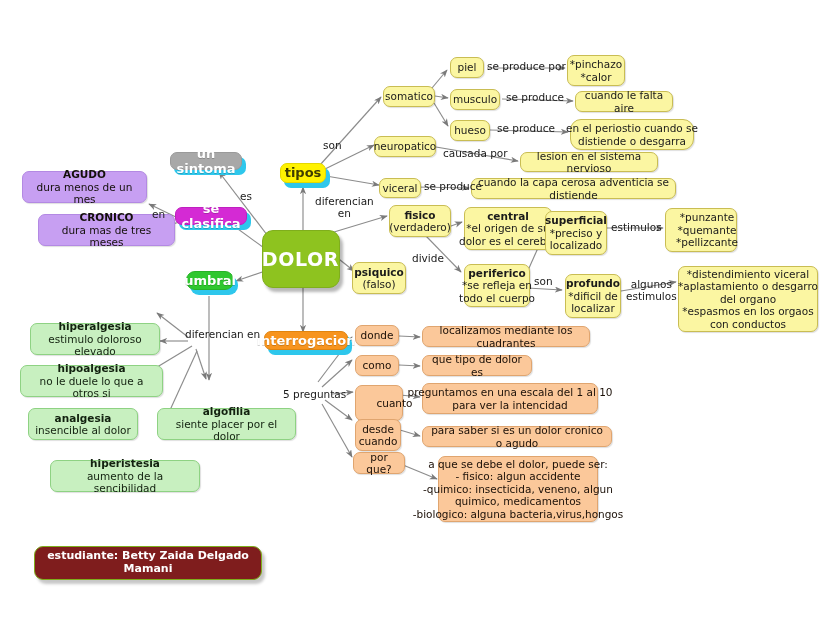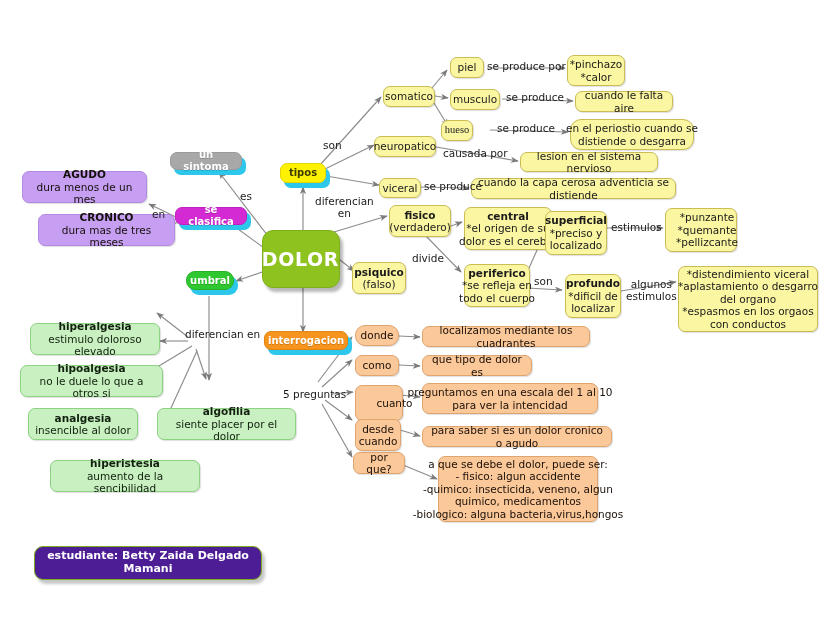--- a/index.html
+++ b/index.html
@@ -72,21 +72,21 @@
     border-radius: 7px;
     color: #1b1008;
     font-size: 10.5px;
     box-shadow: 1px 1px 1px rgba(0,0,0,0.13);
     padding: 3px 5px;
   }
   
   .pill {
     border-radius: 7px;
     color: #ffffff;
-    font-size: 10px;
+    font-size: 13px;
     font-weight: bold;
     padding: 3px 9px;
     box-shadow: 4px 5px 0 0 #2ec7ec;
     text-shadow: 0 1px 0 rgba(0,0,0,0.18);
   }
   .pill-gray   { background: #a8a8a8; border: 1px solid #9a9a9a; }
   .pill-yellow { background: #fff200; border: 1px solid #e4d700; color: #3f3c00; text-shadow:none; }
   .pill-magenta{ background: #d42ad4; border: 1px solid #bf20bf; }
   .pill-green  { background: #2fc72f; border: 1px solid #28b228; }
   .pill-orange { background: #f7941e; border: 1px solid #e0840f; }
@@ -96,21 +96,21 @@
     border: 1px solid #7fae1c;
     border-radius: 11px;
     color: #ffffff;
     font-size: 19px;
     font-weight: bold;
     letter-spacing: 0.6px;
     box-shadow: 3px 4px 3px rgba(0,0,0,0.28);
     align-items: flex-end;
   }
   .n-footer {
-    background: #4c1d95;
+    background: #7f1d1d;
     border: 1px solid #7fae1c;
     border-radius: 9px;
     color: #ffffff;
     font-size: 11px;
     font-weight: bold;
     box-shadow: 3px 4px 3px rgba(0,0,0,0.22);
   }
   .bold-line { font-weight: bold; }
   .edge-label {
     position: absolute;
@@ -279,21 +279,21 @@
   </div>
 
   <div class="node n-yellow" style="left:450px; top:57px; width:34px; height:21px;">
     <span>piel</span>
   </div>
 
   <div class="node n-yellow" style="left:450px; top:89px; width:50px; height:21px;">
     <span>musculo</span>
   </div>
 
-  <div class="node n-yellow" style="left:441px; top:120px; width:32px; height:21px;font-family:Liberation Serif, serif;">
+  <div class="node n-yellow" style="left:450px; top:120px; width:40px; height:21px;">
     <span>hueso</span>
   </div>
 
   <div class="node n-yellow" style="left:567px; top:55px; width:58px; height:31px; white-space:pre;">
     <span>*pinchazo
 *calor</span>
   </div>
 
   <div class="node n-yellow" style="left:575px; top:91px; width:98px; height:21px;">
     <span>cuando le falta aire</span>
@@ -353,21 +353,21 @@
   </div>
 
   <div class="node n-yellow" style="left:678px; top:266px; width:140px; height:66px; white-space:pre;">
     <span>*distendimiento viceral
 *aplastamiento o desgarro
 del organo
 *espasmos en los orgaos
 con conductos</span>
   </div>
 
-  <div class="node n-peach" style="left:355px; top:325px; width:44px; height:21px;border-radius:10px;">
+  <div class="node n-peach" style="left:355px; top:325px; width:44px; height:21px;">
     <span>donde</span>
   </div>
   <div class="node n-peach" style="left:422px; top:326px; width:168px; height:21px;">
     <span>localizamos mediante los cuadrantes</span>
   </div>
 
   <div class="node n-peach" style="left:355px; top:355px; width:44px; height:21px;">
     <span>como</span>
   </div>
   <div class="node n-peach" style="left:422px; top:355px; width:110px; height:21px;">

